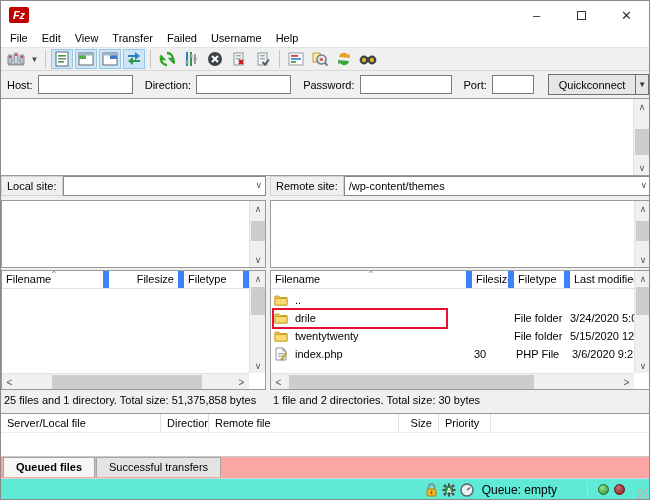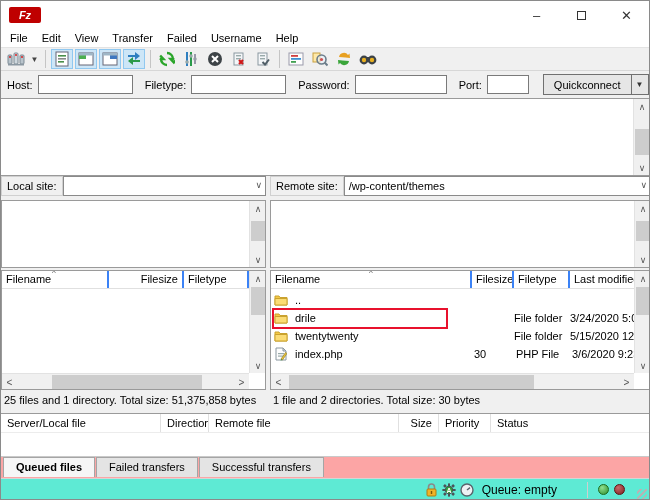--- a/index.html
+++ b/index.html
@@ -5,21 +5,21 @@
   * { margin:0; padding:0; box-sizing:border-box; }
   html,body { background:#d8d8d8; }
   body { font-family:"Liberation Sans","DejaVu Sans",sans-serif; font-size:11px; color:#000; }
   #app {
     position:relative; width:650px; height:500px; background:#f0f0f0;
     border:1px solid #8a8a8a; overflow:hidden;
   }
 
   
   .titlebar { position:absolute; top:0; left:0; right:0; height:28px; background:#ffffff; display:flex; align-items:center; }
-  .app-logo { width:32px; height:16px; margin-left:8px; background:#bf0000; color:#fff; font-weight:bold;
+  .app-logo { width:20px; height:16px; margin-left:8px; background:#bf0000; color:#fff; font-weight:bold;
     font-size:11px; display:flex; align-items:center; justify-content:center; border-radius:2px; font-style:italic; }
   .win-controls { position:absolute; right:0; top:0; height:28px; display:flex; }
   .win-btn { width:45px; height:28px; display:flex; align-items:center; justify-content:center; color:#333; font-size:13px; }
   .win-btn .box { width:9px; height:9px; border:1px solid #333; display:block; }
 
   
   .menubar { position:absolute; top:28px; left:0; right:0; height:18px; background:#ffffff; display:flex; align-items:center; padding-left:2px; }
   .menu-item { padding:1px 7px; font-size:11px; }
 
   
@@ -55,21 +55,21 @@
   .pane { position:absolute; top:175px; bottom:90px; }
   .pane.left { left:0; width:265px; }
   .pane.right { left:269px; width:381px; }
   .site-row { position:absolute; top:2px; left:0; right:0; height:16px; display:flex; align-items:center; }
   .site-label { background:#f0f0f0; border:1px solid #d0d0d0; padding:2px 5px; height:20px; display:flex; align-items:center; }
   .site-combo { flex:1; height:20px; background:#fff; border:1px solid #8a8a8a; display:flex; align-items:center; padding-left:4px; position:relative; }
   .site-combo .chev { position:absolute; right:3px; top:3px; color:#555; font-size:9px; }
   .tree { position:absolute; top:24px; left:0; right:0; height:68px; background:#fff; border:1px solid #9a9a9a; }
   .filelist { position:absolute; top:94px; left:0; right:0; bottom:19px; background:#fff; border:1px solid #9a9a9a; }
   .fl-header { position:absolute; top:0; left:0; right:16px; height:18px; background:#fff; border-bottom:1px solid #e0e0e0; display:flex; }
-  .fl-col { border-right:2px solid #3b82f6; padding:2px 4px; overflow:hidden; white-space:nowrap; position:relative; }
+  .fl-col { border-right:6px solid #3b82f6; padding:2px 4px; overflow:hidden; white-space:nowrap; position:relative; }
   .sort-caret { position:absolute; top:-3px; font-size:8px; color:#555; }
   .fl-body { position:absolute; top:18px; left:0; right:16px; bottom:16px; overflow:hidden; background:#fff; padding-top:2px; }
   .fl-row { height:18px; display:flex; align-items:center; white-space:nowrap; }
   .fl-row .cell { overflow:hidden; white-space:nowrap; padding:0 4px; }
   .icon-cell { width:20px; display:flex; justify-content:center; flex:none; }
   .status-line { position:absolute; left:0; right:0; bottom:0; height:19px; display:flex; align-items:center; padding-left:3px; background:#f0f0f0; }
   .red-box { position:absolute; left:1px; top:19px; width:176px; height:21px; border:2px solid #e8112d; pointer-events:none; }
 
   
   .queue { position:absolute; left:0; right:0; top:412px; height:44px; background:#fff; border-top:1px solid #9a9a9a; border-bottom:1px solid #c9c9c9; }
@@ -232,21 +232,21 @@
         <circle cx="5" cy="8" r="2.2" fill="#e8b020"></circle>
           <circle cx="13" cy="8" r="2.2" fill="#e8b020"></circle>
         <rect x="7" y="5" width="4" height="3" fill="#3c4247"></rect>
       </svg>
     </div>
   </div>
 
   <div class="quickbar">
     <span class="qc-label">Host:</span>
     <input class="qc-input" style="width: 95px;" value="">
-    <span class="qc-label">Filetype:</span>
+    <span class="qc-label">Direction:</span>
     <input class="qc-input" style="width: 95px;" value="">
     <span class="qc-label">Password:</span>
     <input class="qc-input" type="password" style="width: 92px;" value="">
     <span class="qc-label">Port:</span>
     <input class="qc-input" style="width: 42px; margin-right: 14px;" value="">
     <button class="qc-btn">Quickconnect</button>
     <div class="qc-drop">▼</div>
   </div>
 
   <div class="msglog">
@@ -396,27 +396,25 @@
     <div class="status-line">1 file and 2 directories. Total size: 30 bytes</div>
   </div>
 
   <div class="queue">
     <div class="q-header">
       <div class="q-col" style="width:160px">Server/Local file</div>
       <div class="q-col" style="width:48px">Direction</div>
       <div class="q-col" style="width:190px">Remote file</div>
       <div class="q-col" style="width:40px; text-align:right">Size</div>
       <div class="q-col" style="width:52px">Priority</div>
-      <div class="q-col" style="flex:1; border-right:none">Status</div>
     </div>
   </div>
 
   <div class="tabsbar">
     <div class="tab active">Queued files</div>
-    <div class="tab">Failed transfers</div>
     <div class="tab">Successful transfers</div>
   </div>
 
   <div class="statusbar">
     <div class="sb-icons">
       <svg width="13" height="14" viewBox="0 0 13 14">
         <path d="M3.5 6 L3.5 4 A3 3 0 0 1 9.5 4 L9.5 6" fill="none" stroke="#8a8a8a" stroke-width="1.6"></path>
         <rect x="2" y="6" width="9" height="7" rx="1" fill="#f0b428" stroke="#b07d10"></rect>
         <rect x="5.8" y="8" width="1.4" height="3" fill="#7a5808"></rect>
       </svg>

